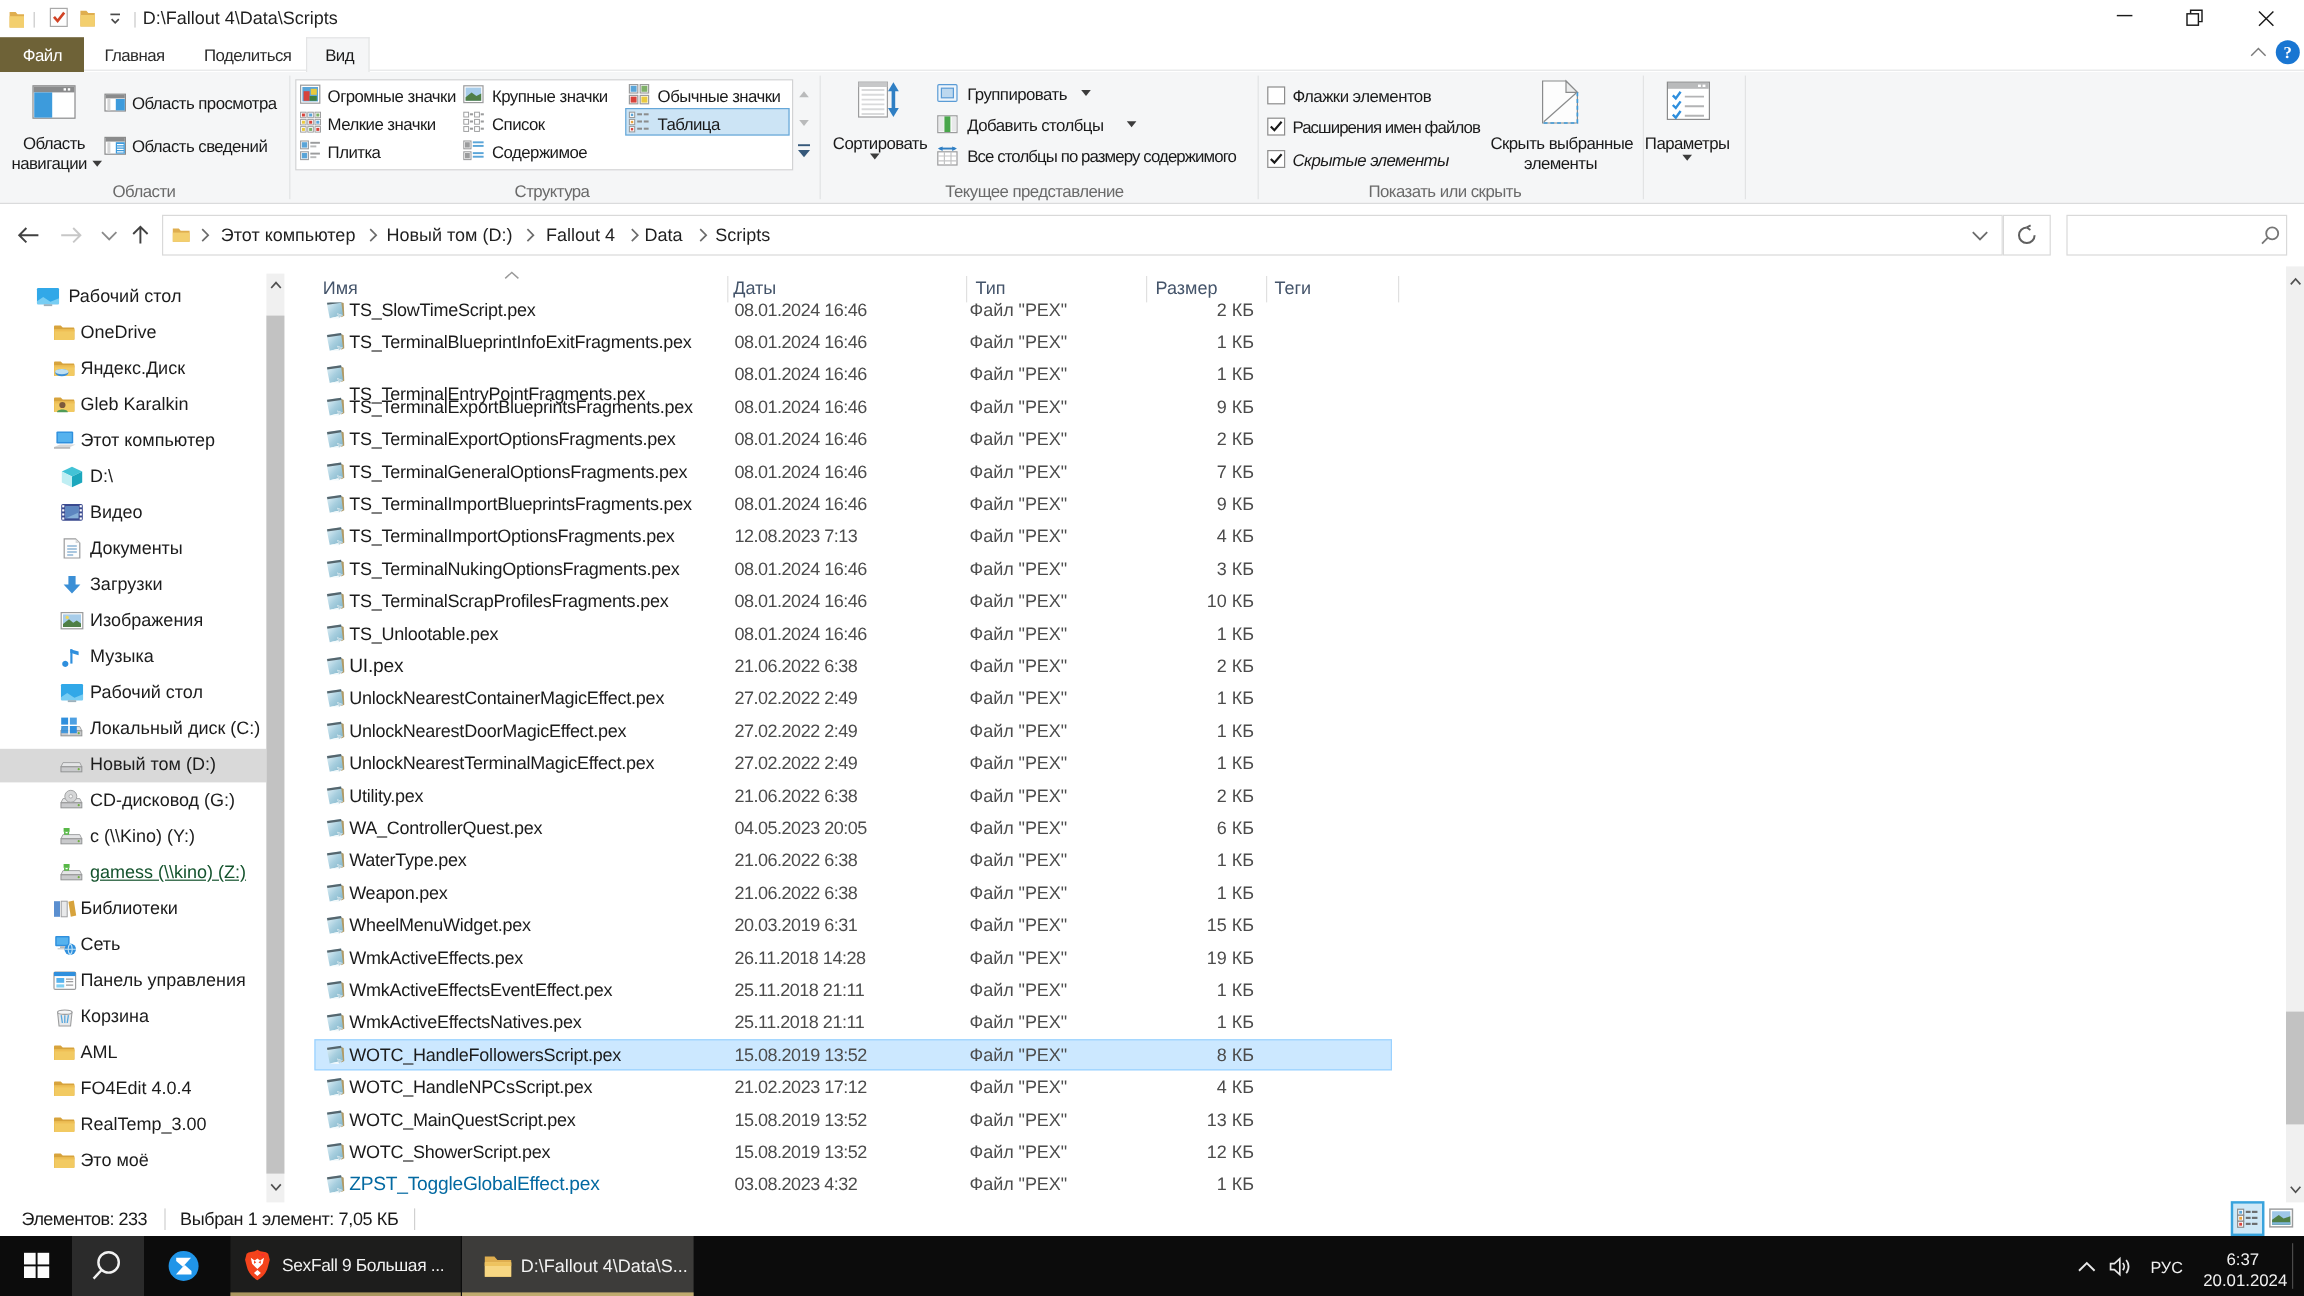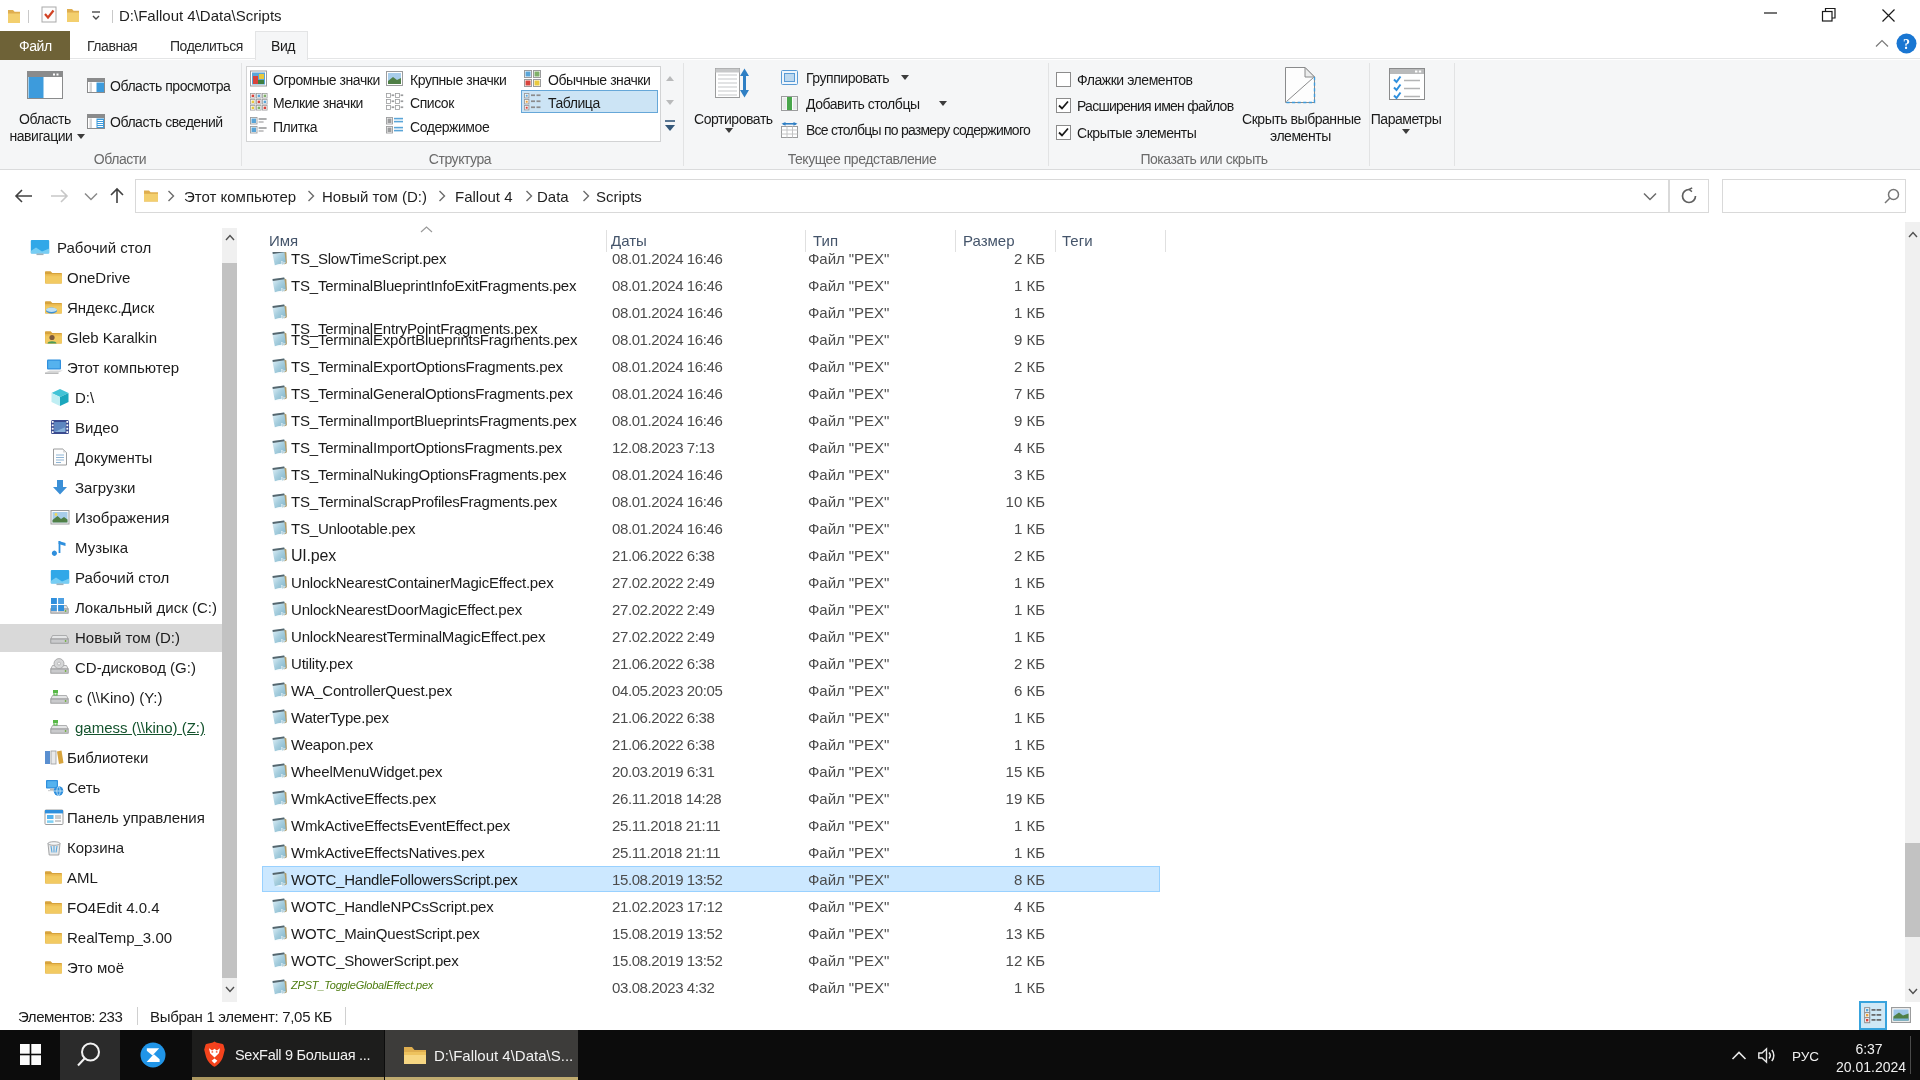--- a/index.html
+++ b/index.html
@@ -286,21 +286,21 @@
 <div class="t rl" style="left:1077px;top:73px;">Флажки элементов</div>
 <svg class="a" style="left:1056px;top:98px" width="16" height="16">
     <rect x="0.5" y="0.5" width="14" height="14" fill="#fff" stroke="#8c8c8c"></rect>
     <path d="M3 7.5 L6 10.5 L12 3.5" stroke="#1a1a1a" stroke-width="1.8" fill="none"></path>
   </svg>
 <div class="t" style="left:1077px;top:99px;font-size:14px;letter-spacing:-0.75px;">Расширения имен файлов</div>
 <svg class="a" style="left:1056px;top:125px" width="16" height="16">
     <rect x="0.5" y="0.5" width="14" height="14" fill="#fff" stroke="#8c8c8c"></rect>
     <path d="M3 7.5 L6 10.5 L12 3.5" stroke="#1a1a1a" stroke-width="1.8" fill="none"></path>
   </svg>
-<div class="t rl" style="left:1077px;top:126px;">Скрытые элементы</div>
+<div class="t rl" style="left:1077px;top:126px;font-style:italic;">Скрытые элементы</div>
 <svg class="a" style="left:1285px;top:67px" width="30" height="36">
   <path d="M0.5 0.5 L20 0.5 L29.5 10 L29.5 35.5 L0.5 35.5 Z" fill="#fdfdfd" stroke="#8a8b8c"></path>
   <path d="M20 0.5 L20 10 L29.5 10 Z" fill="#eceded" stroke="#8a8b8c"></path>
   <path d="M29.5 10 L29.5 35.5 L0.5 35.5" fill="none" stroke="#3d9bdc" stroke-width="1.4" stroke-dasharray="3.2 2.4"></path>
   <path d="M1.5 34.5 L28.5 10.5" stroke="#8a8b8c" stroke-width="1"></path>
 </svg>
 <div class="t rl" style="left:1242px;top:112px;">Скрыть выбранные</div>
 <div class="t rl" style="left:1270px;top:129px;">элементы</div>
 <div class="t rl" style="left:1134px;top:152px;width:140px;text-align:center;color:#6a6a6a;">Показать или скрыть</div>
 <div class="a" style="left:1369px;top:63px;width:1px;height:103px;background:#e2e3e4;"></div>
@@ -741,21 +741,21 @@
     <svg class="a" style="left:30px;top:699px" width="18" height="18">
       <use href="#pexicon"></use>
     </svg>
     <div class="t nm" style="left:51px;top:701px;font-size:15px;color:#1b1b1b;">WOTC_ShowerScript.pex</div>
     <div class="t dt" style="left:372px;top:701px;font-size:15px;color:#4c4c4c;">15.08.2019 13:52</div>
     <div class="t" style="left:568px;top:701px;font-size:15px;letter-spacing:-0.05px;color:#4c4c4c;">Файл "PEX"</div>
     <div class="t" style="left:705px;top:701px;width:100px;text-align:right;font-size:15px;color:#4c4c4c;">12 КБ</div>
     <svg class="a" style="left:30px;top:726px" width="18" height="18">
       <use href="#pexicon"></use>
     </svg>
-    <div class="t nm" style="left:51px;top:728px;font-size:11px;color:#4d7c0f;font-style:italic;">ZPST_ToggleGlobalEffect.pex</div>
+    <div class="t nm" style="left:51px;top:728px;font-size:16px;color:#0369a1;">ZPST_ToggleGlobalEffect.pex</div>
     <div class="t dt" style="left:372px;top:728px;font-size:15px;color:#4c4c4c;">03.08.2023 4:32</div>
     <div class="t" style="left:568px;top:728px;font-size:15px;letter-spacing:-0.05px;color:#4c4c4c;">Файл "PEX"</div>
     <div class="t" style="left:705px;top:728px;width:100px;text-align:right;font-size:15px;color:#4c4c4c;">1 КБ</div>
   </div>
 <div class="a" style="left:1905px;top:222px;width:15px;height:780px;background:#f0f0f0;"></div>
 <div class="a" style="left:1905px;top:843px;width:15px;height:94px;background:#c2c2c2;"></div>
 <svg class="a" style="left:1908px;top:231px" width="10" height="7" fill="none" stroke="#505050" stroke-width="1.4">
     <path d="M1 6 L5 1.5 L9 6"></path>
   </svg>
 <svg class="a" style="left:1908px;top:988px" width="10" height="7" fill="none" stroke="#505050" stroke-width="1.4">

